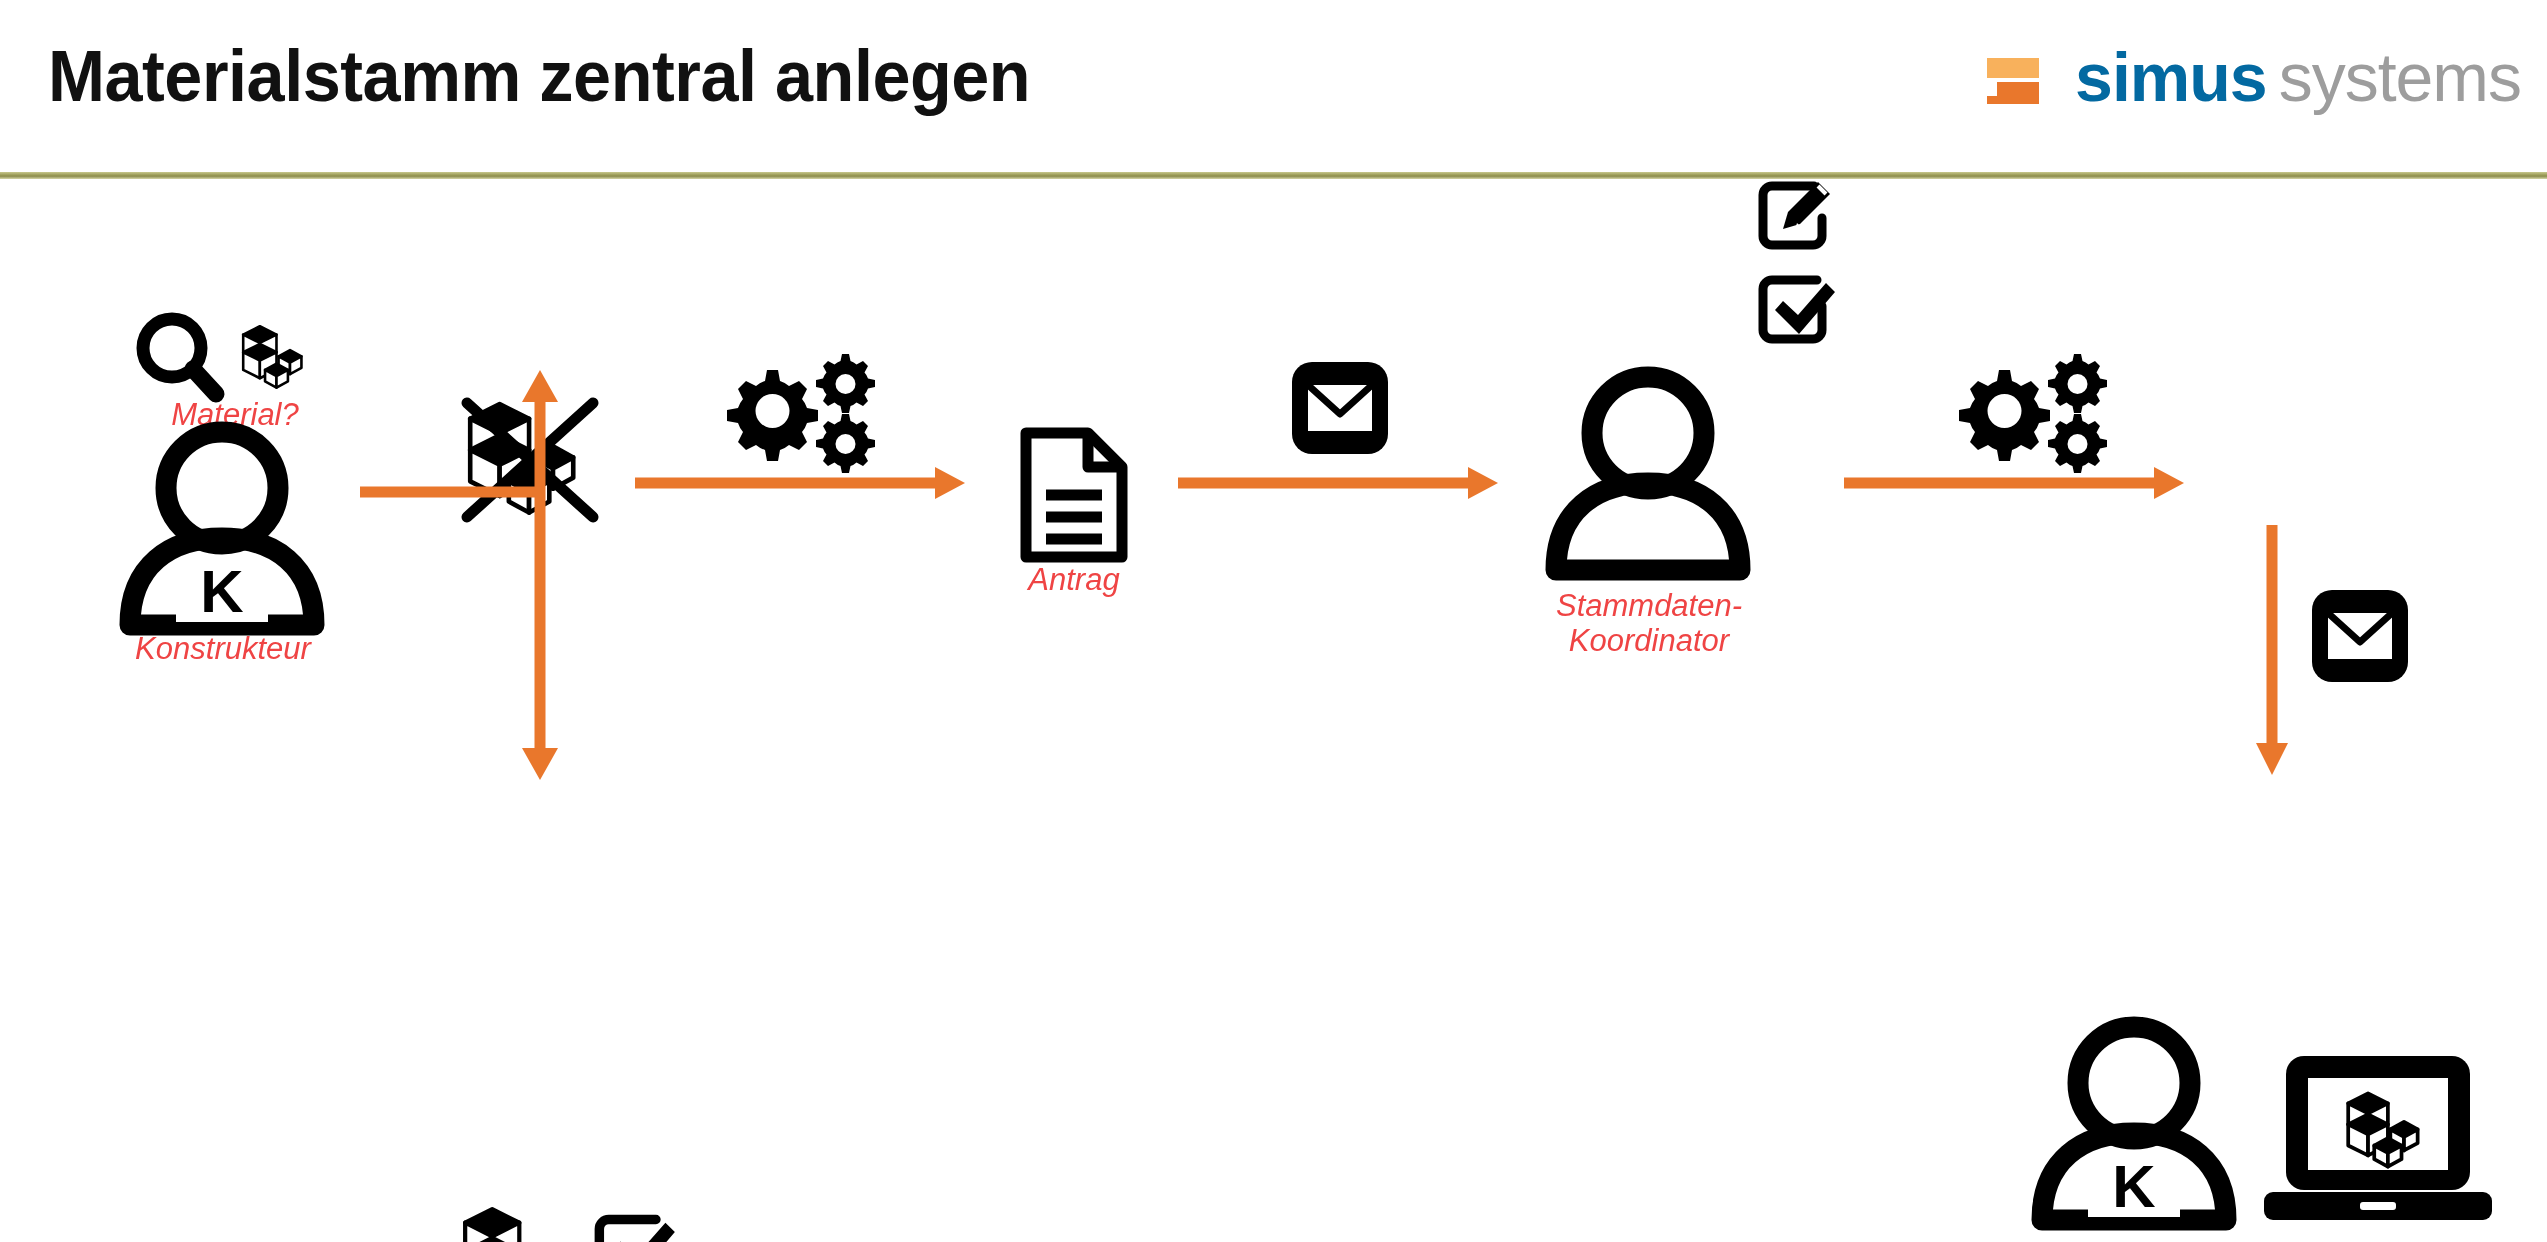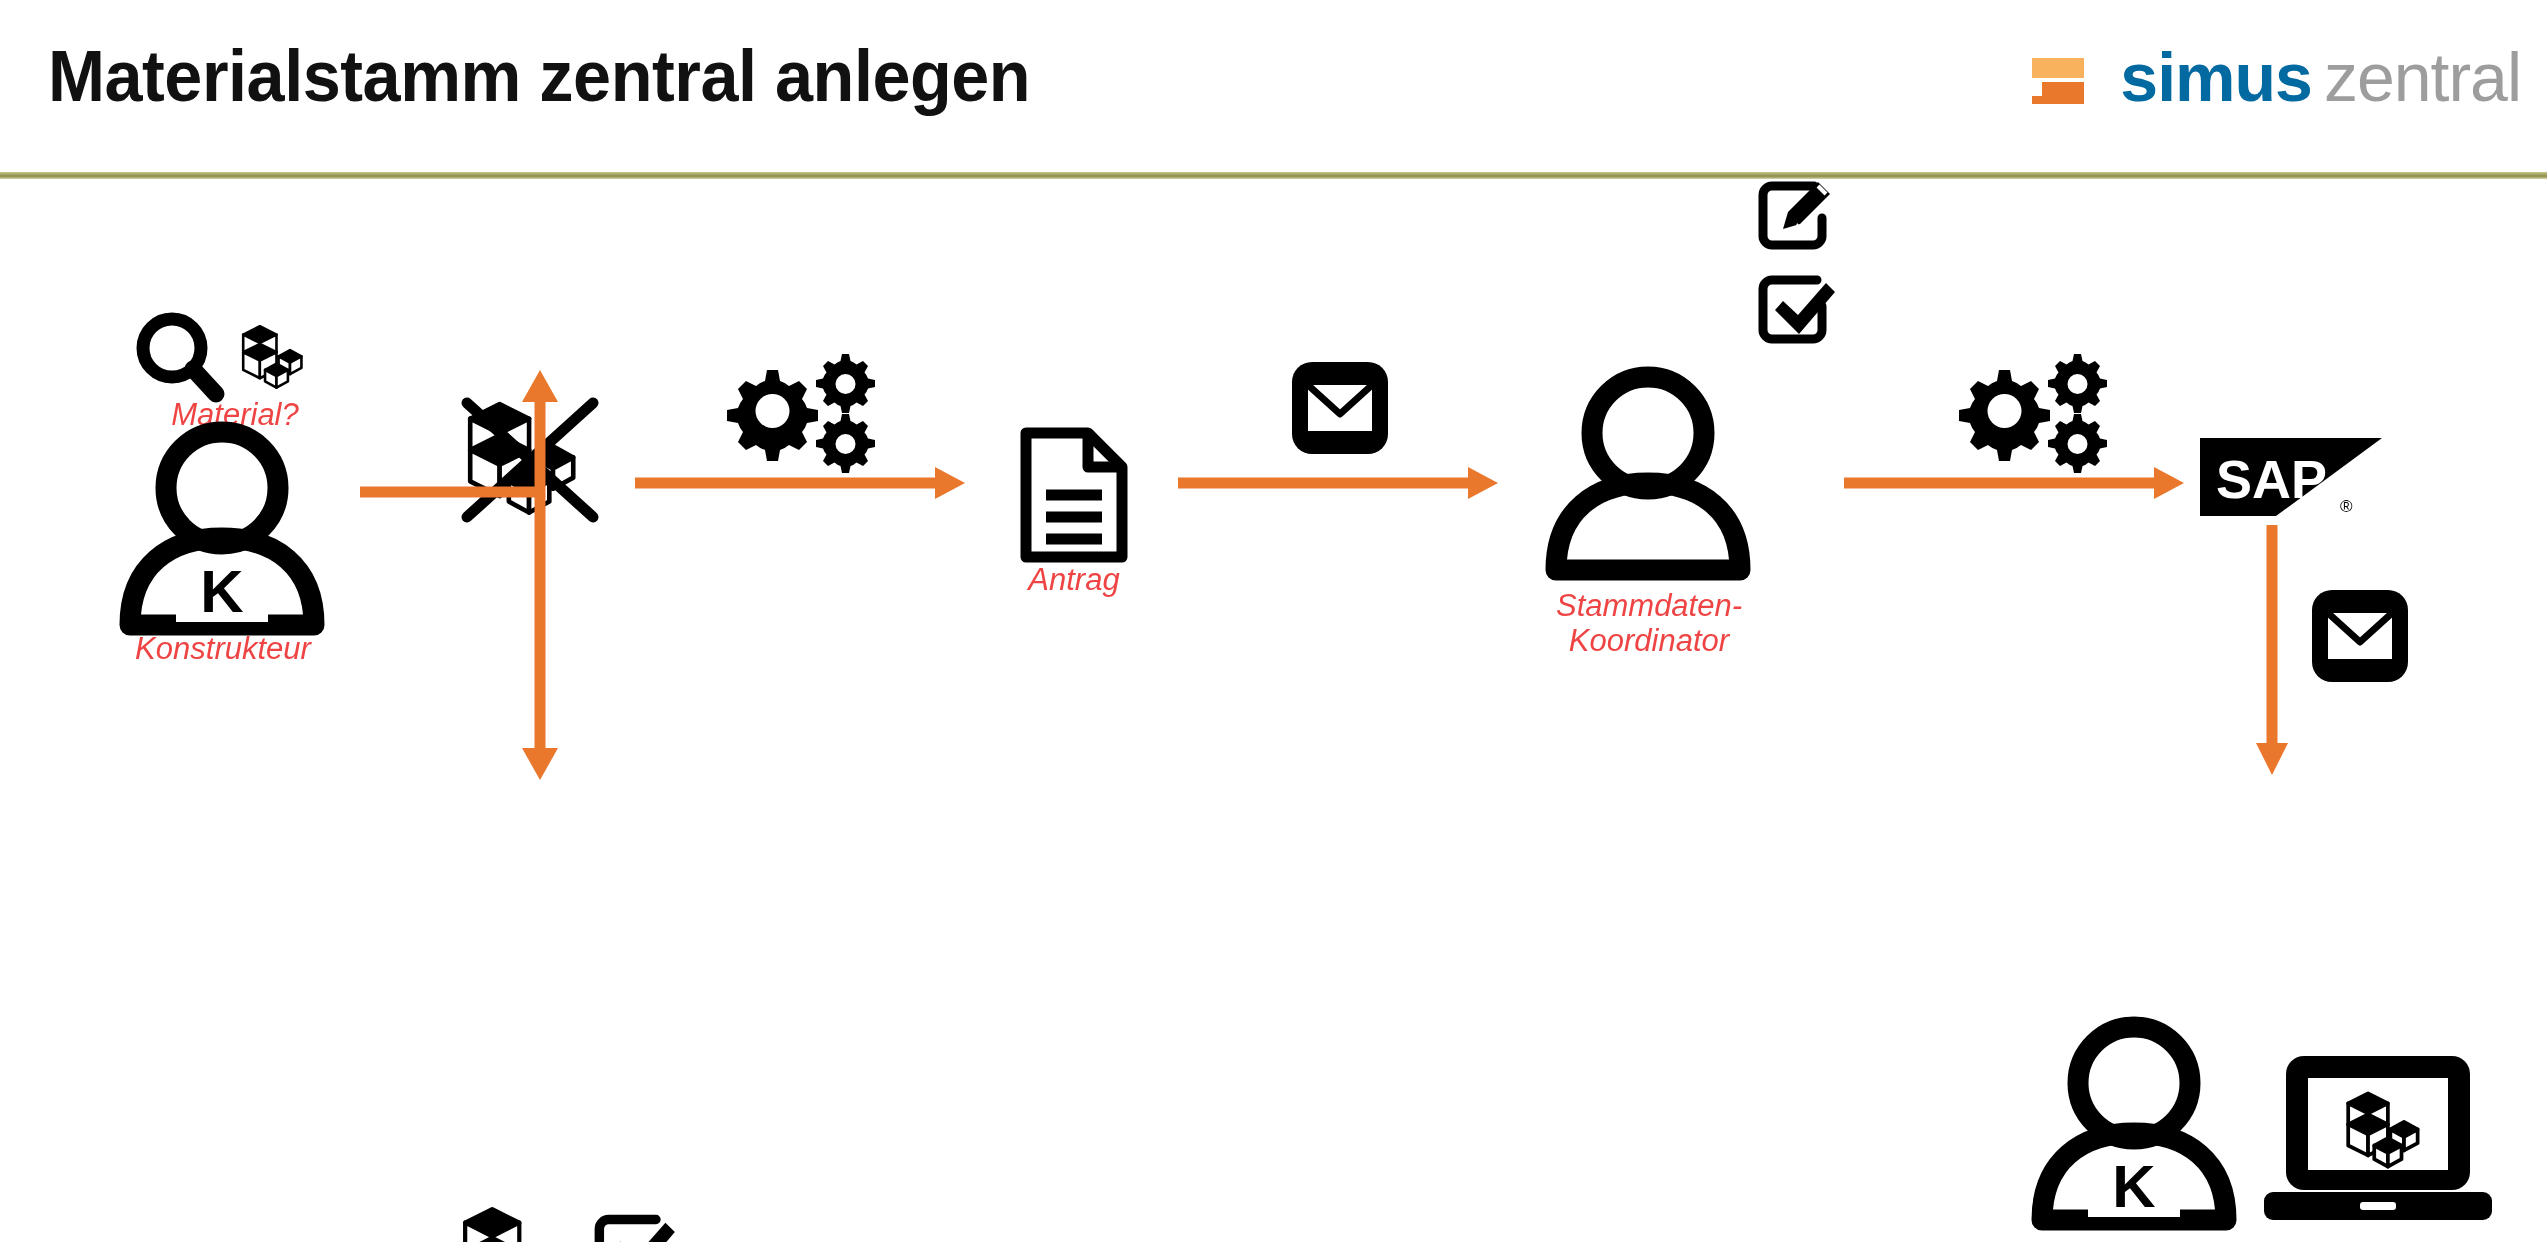--- a/index.html
+++ b/index.html
@@ -138,21 +138,21 @@
     <div id="slide-title">Materialstamm zentral anlegen</div>
 
     <div id="logo">
       <div id="logo-mark">
         <span class="lm-top"></span>
         <span class="lm-topright"></span>
         <span class="lm-bottom"></span>
         <span class="lm-botleft"></span>
       </div>
       <div id="logo-text">
-        <span id="logo-simus">simus</span><span id="logo-systems">zentral</span>
+        <span id="logo-simus">simus</span><span id="logo-systems">systems</span>
       </div>
     </div>
 
     <div id="header-rule"></div>
   </div>
 
   <div id="canvas">
 
     <div class="node" style="left:130px; top:140px;">
       <svg width="200" height="90" viewBox="0 0 200 90">
@@ -305,27 +305,20 @@
       </svg>
     </div>
 
     <div class="node" style="left:1844px; top:293px;">
       <svg width="340" height="40" viewBox="0 0 340 40">
         <line x1="0" y1="20" x2="310" y2="20" stroke="#e9772c" stroke-width="11"></line>
         <polygon points="310,4 340,20 310,36" fill="#e9772c"></polygon>
       </svg>
     </div>
 
-    <div class="node" style="left:2200px; top:262px;">
-      <svg width="190" height="90" viewBox="0 0 190 90">
-        <polygon points="0,6 182,6 76,84 0,84" fill="#000"></polygon>
-        <text x="16" y="66" font-family="Liberation Sans, sans-serif" font-size="54" font-weight="700" fill="#fff">SAP</text>
-        <text x="140" y="80" font-family="Liberation Sans, sans-serif" font-size="17" fill="#000">®</text>
-      </svg>
-    </div>
 
     <div class="node" style="left:2250px; top:355px;">
       <svg width="44" height="250" viewBox="0 0 44 250">
         <line x1="22" y1="0" x2="22" y2="218" stroke="#e9772c" stroke-width="11"></line>
         <polygon points="6,218 38,218 22,250" fill="#e9772c"></polygon>
       </svg>
     </div>
 
     <div class="node" style="left:2310px; top:418px;">
       <svg width="100" height="96" viewBox="0 0 100 96">

